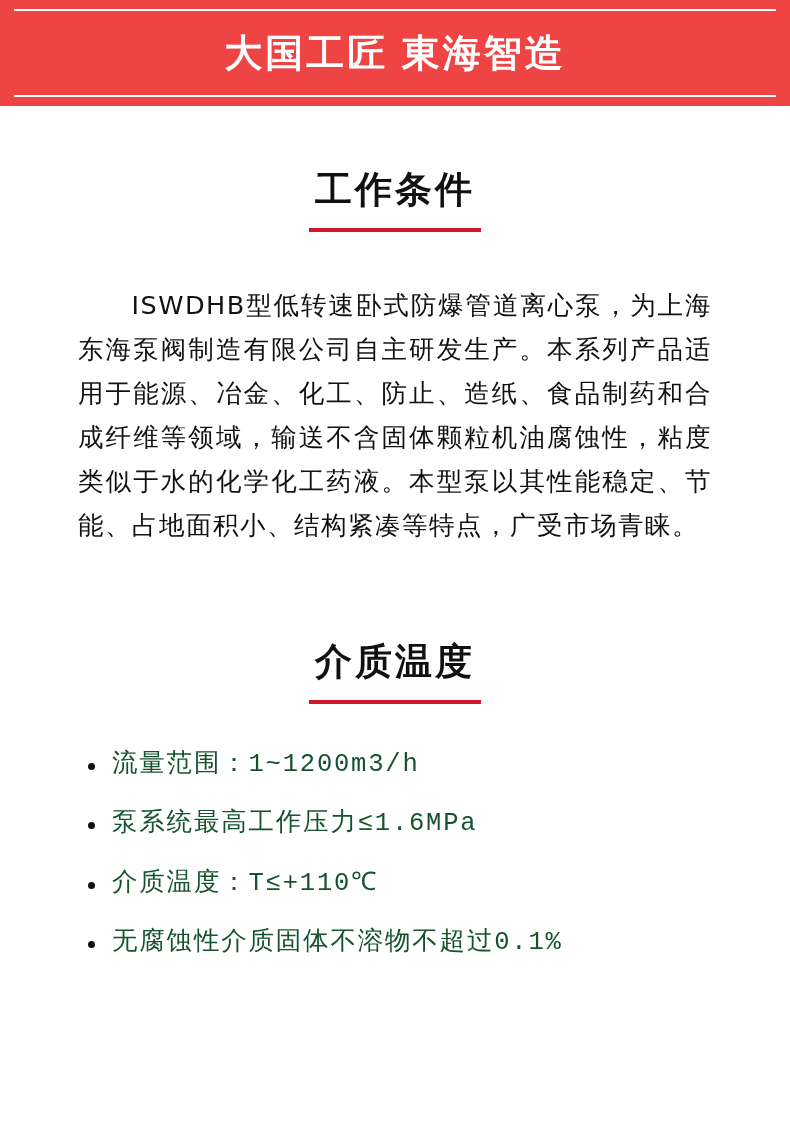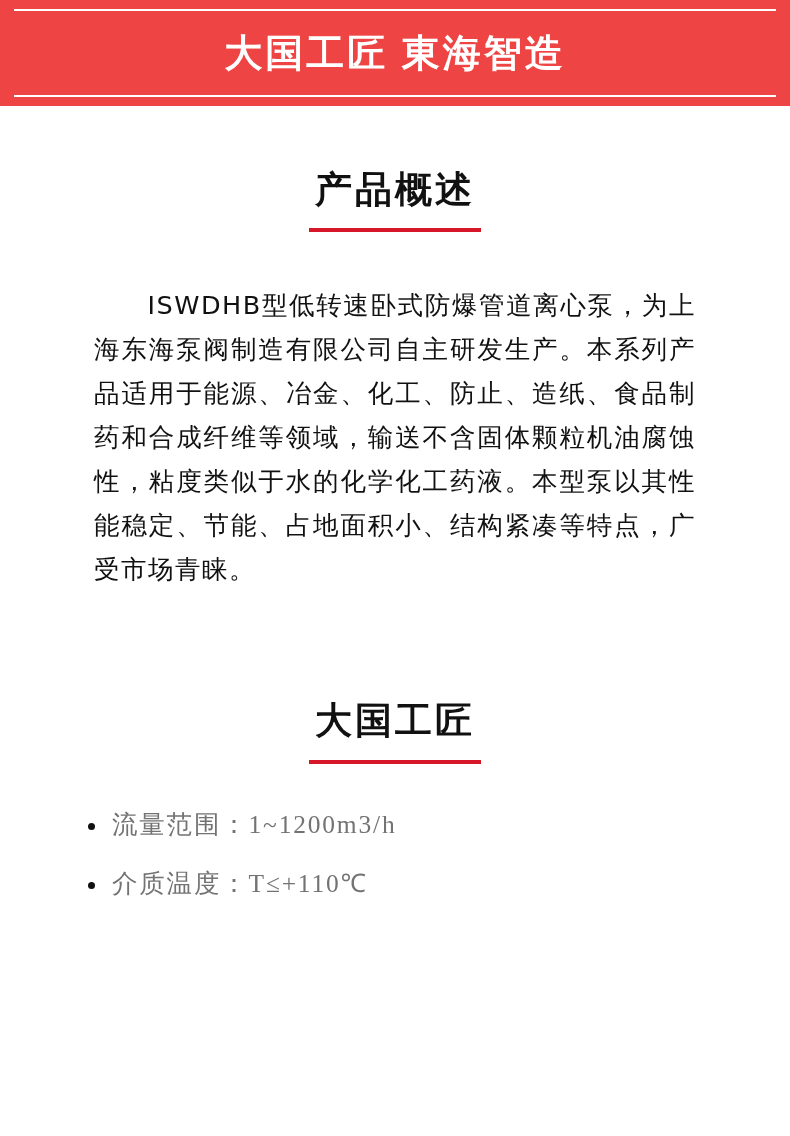--- a/index.html
+++ b/index.html
@@ -71,46 +71,46 @@
     height: 4px;
     background: #d6172a;
     margin: 16px auto 0 auto;
   }
 
   
   .overview {
     margin: 52px 78px 0 78px;
   }
   .overview p {
-    margin: 16px;
+    margin: 0;
     font-size: 25.5px;
     line-height: 1.72;
     color: #111111;
     text-align: justify;
     text-align-last: left;
     text-indent: 2.1em;
     letter-spacing: 1.5px;
     font-family: "DejaVu Sans", "Liberation Sans", sans-serif;
   }
 
   
   .conditions {
     margin: 48px 0 0 0;
     padding: 0 0 0 86px;
     list-style: none;
   }
   .conditions li {
     position: relative;
     font-size: 25.5px;
     line-height: 1.0;
-    color: #737373;
+    color: #14532d;
     letter-spacing: 1.8px;
     padding: 0 0 0 26px;
     margin: 0 0 34px 0;
-    font-family: Liberation Serif, serif;
+    font-family: Liberation Mono, monospace;
     white-space: nowrap;
   }
   .conditions li::before {
     content: "";
     position: absolute;
     left: 2px;
     top: 11px;
     width: 7px;
     height: 7px;
     background: #111111;
@@ -128,34 +128,36 @@
   <div class="banner">
     <div class="banner-inner">
       <div class="banner-title">大国工匠  東海智造</div>
     </div>
   </div>
 
   <div class="sp-overview"></div>
 
   <div class="section">
     <div class="section-head">
-      <div class="section-title">产品概述</div>
+      <div class="section-title">工作条件</div>
       <div class="section-rule"></div>
     </div>
     <div class="overview">
       <p>ISWDHB型低转速卧式防爆管道离心泵，为上海东海泵阀制造有限公司自主研发生产。本系列产品适用于能源、冶金、化工、防止、造纸、食品制药和合成纤维等领域，输送不含固体颗粒机油腐蚀性，粘度类似于水的化学化工药液。本型泵以其性能稳定、节能、占地面积小、结构紧凑等特点，广受市场青睐。</p>
     </div>
   </div>
 
   <div class="sp-between"></div>
 
   <div class="section">
     <div class="section-head">
-      <div class="section-title">大国工匠</div>
+      <div class="section-title">介质温度</div>
       <div class="section-rule"></div>
     </div>
     <ul class="conditions">
       <li>流量范围：1~1200m3/h</li>
+      <li>泵系统最高工作压力≤1.6MPa</li>
       <li>介质温度：T≤+110℃</li>
+      <li>无腐蚀性介质固体不溶物不超过0.1%</li>
     </ul>
   </div>
 
 </div>
 
 </body></html>

